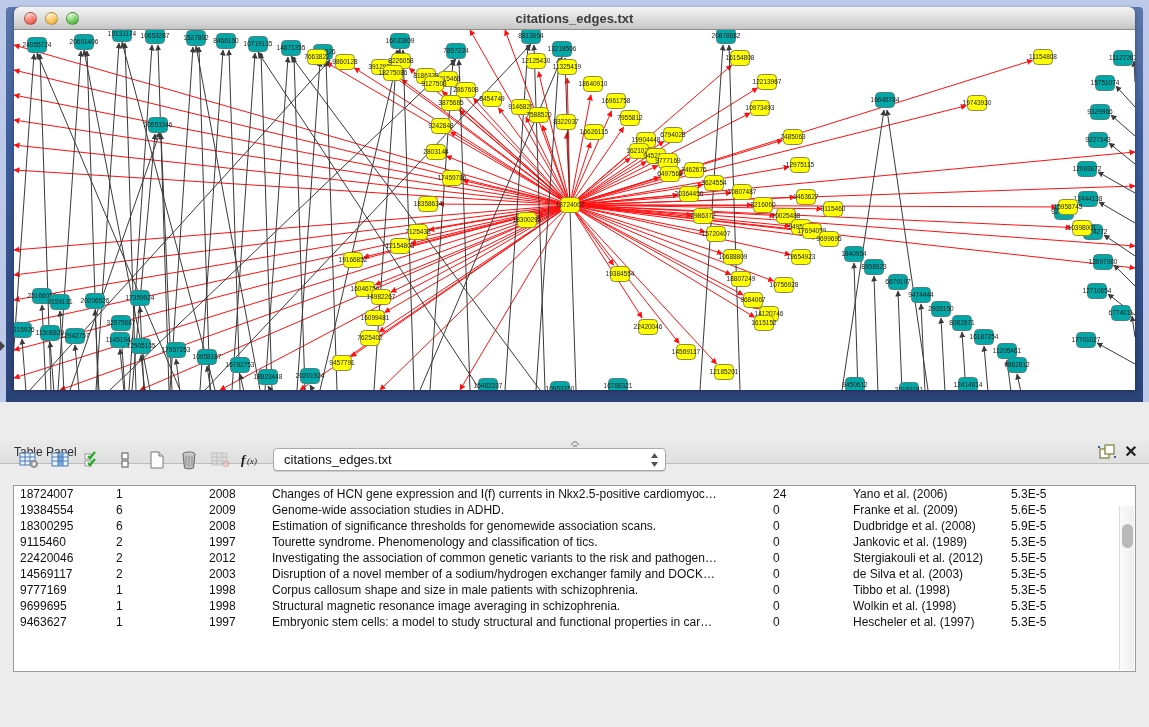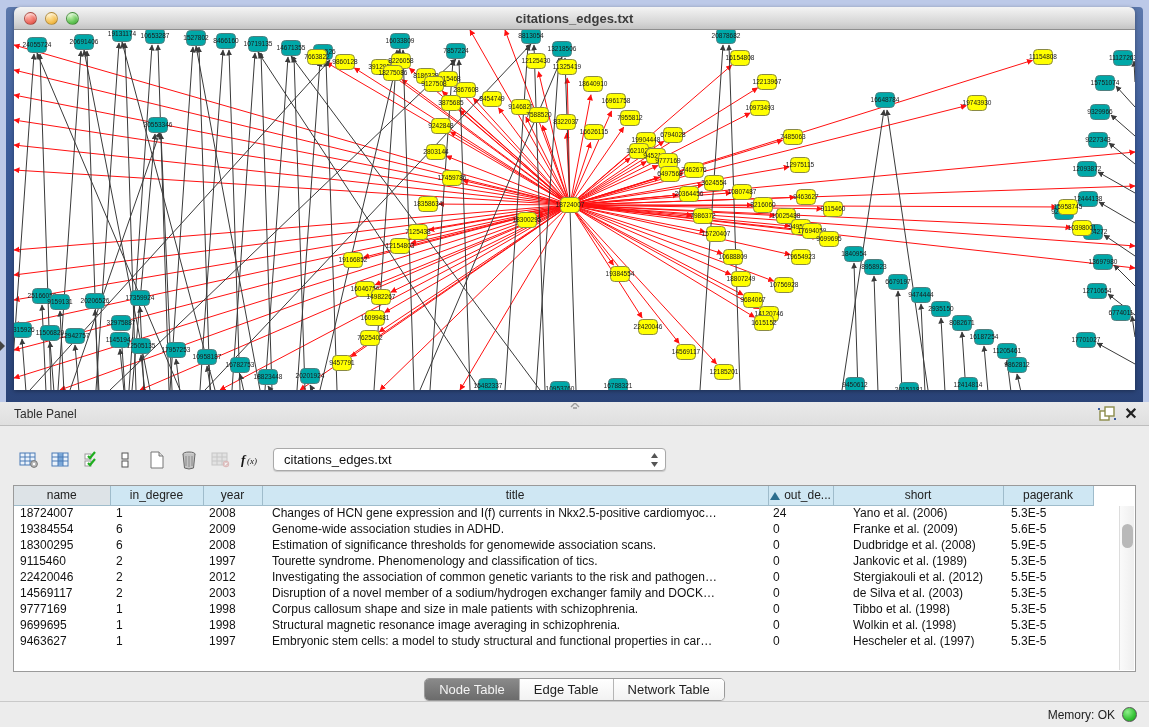--- a/index.html
+++ b/index.html
@@ -24,21 +24,21 @@
   .light.red { background:radial-gradient(circle at 35% 30%, #ffb3a8, #ee6a5f 60%, #c93c31); }
   .light.yellow { background:radial-gradient(circle at 35% 30%, #ffe9b0, #f5bf4f 60%, #d79a22); }
   .light.green { background:radial-gradient(circle at 35% 30%, #c9f3b4, #61c454 60%, #3d9b32); }
   #net-canvas { position:absolute; left:0; top:23px; width:1121px; height:360px;
     background:#ffffff; display:block; }
 
   
   .table-panel { position:absolute; left:0; top:402px; width:1149px; height:325px;
     background:#ececec; }
   .panel-header { position:relative; height:24px; background:linear-gradient(180deg,#eaeaea,#dfdfdf);
-    border-bottom:1px solid #bdbdbd; }
+    border-bottom:1px solid #bdbdbd;margin-top:38px; }
   .panel-header .panel-title { position:absolute; left:14px; top:5px; font-size:12px; color:#2e2e2e; }
   .grip { position:absolute; left:568px; top:1px; width:14px; height:6px; opacity:.8; }
   .hdr-btn { position:absolute; top:3px; width:20px; height:18px; cursor:pointer; }
   .float-btn { right:32px; }
   .close-btn { right:8px; font-size:16px; font-weight:bold; color:#222; text-align:center; line-height:18px; }
 
   .toolbar { position:absolute; left:14px; top:40px; height:36px; display:flex; align-items:center; }
   .tool { width:30px; height:26px; margin-right:2px; display:flex; align-items:center;
     justify-content:center; border-radius:4px; cursor:pointer; }
   .tool.disabled { opacity:.45; cursor:default; }
@@ -648,30 +648,20 @@
             <col style="width:93px">
             <col style="width:59px">
             <col style="width:506px">
             <col style="width:65px">
             <col style="width:170px">
             <col style="width:90px">
             <col>
           </colgroup>
           <tbody>
             <tr>
-              <th><span>name</span></th>
-              <th><span>in_degree</span></th>
-              <th><span>year</span></th>
-              <th><span>title</span></th>
-              <th><span class="sort-tri" style="border-bottom-color: rgb(43, 110, 142); position: relative;"></span><span>out_de...</span></th>
-              <th><span>short</span></th>
-              <th><span>pagerank</span></th>
-              <th style="background:#fff;border:none;"></th>
-            </tr>
-            <tr>
               <td style="padding-left:6px">18724007</td>
               <td style="padding-left:6px">1</td>
               <td style="padding-left:6px">2008</td>
               <td style="padding-left:10px">Changes of HCN gene expression and I(f) currents in Nkx2.5-positive cardiomyoc…</td>
               <td style="padding-left:5px">24</td>
               <td style="padding-left:20px">Yano et al. (2006)</td>
               <td style="padding-left:8px">5.3E-5</td>
               <td></td>
             </tr>
             <tr>
@@ -754,26 +744,15 @@
               <td style="padding-left:8px">5.3E-5</td>
               <td></td>
             </tr>
           </tbody>
         </table>
       <div class="vscroll">
         <div class="vthumb"></div>
       </div>
     </div>
 
-    <div class="tabs">
-      <div class="seg" id="seg">
-          <span class="sel">Node Table</span>
-          <span>Edge Table</span>
-          <span>Network Table</span>
-        </div>
-    </div>
-
-    <div class="statusbar">
-      <span>Memory: OK</span>
-      <span class="mem-dot"></span>
-    </div>
+
   </div>
 </div>
 
 </body></html>

